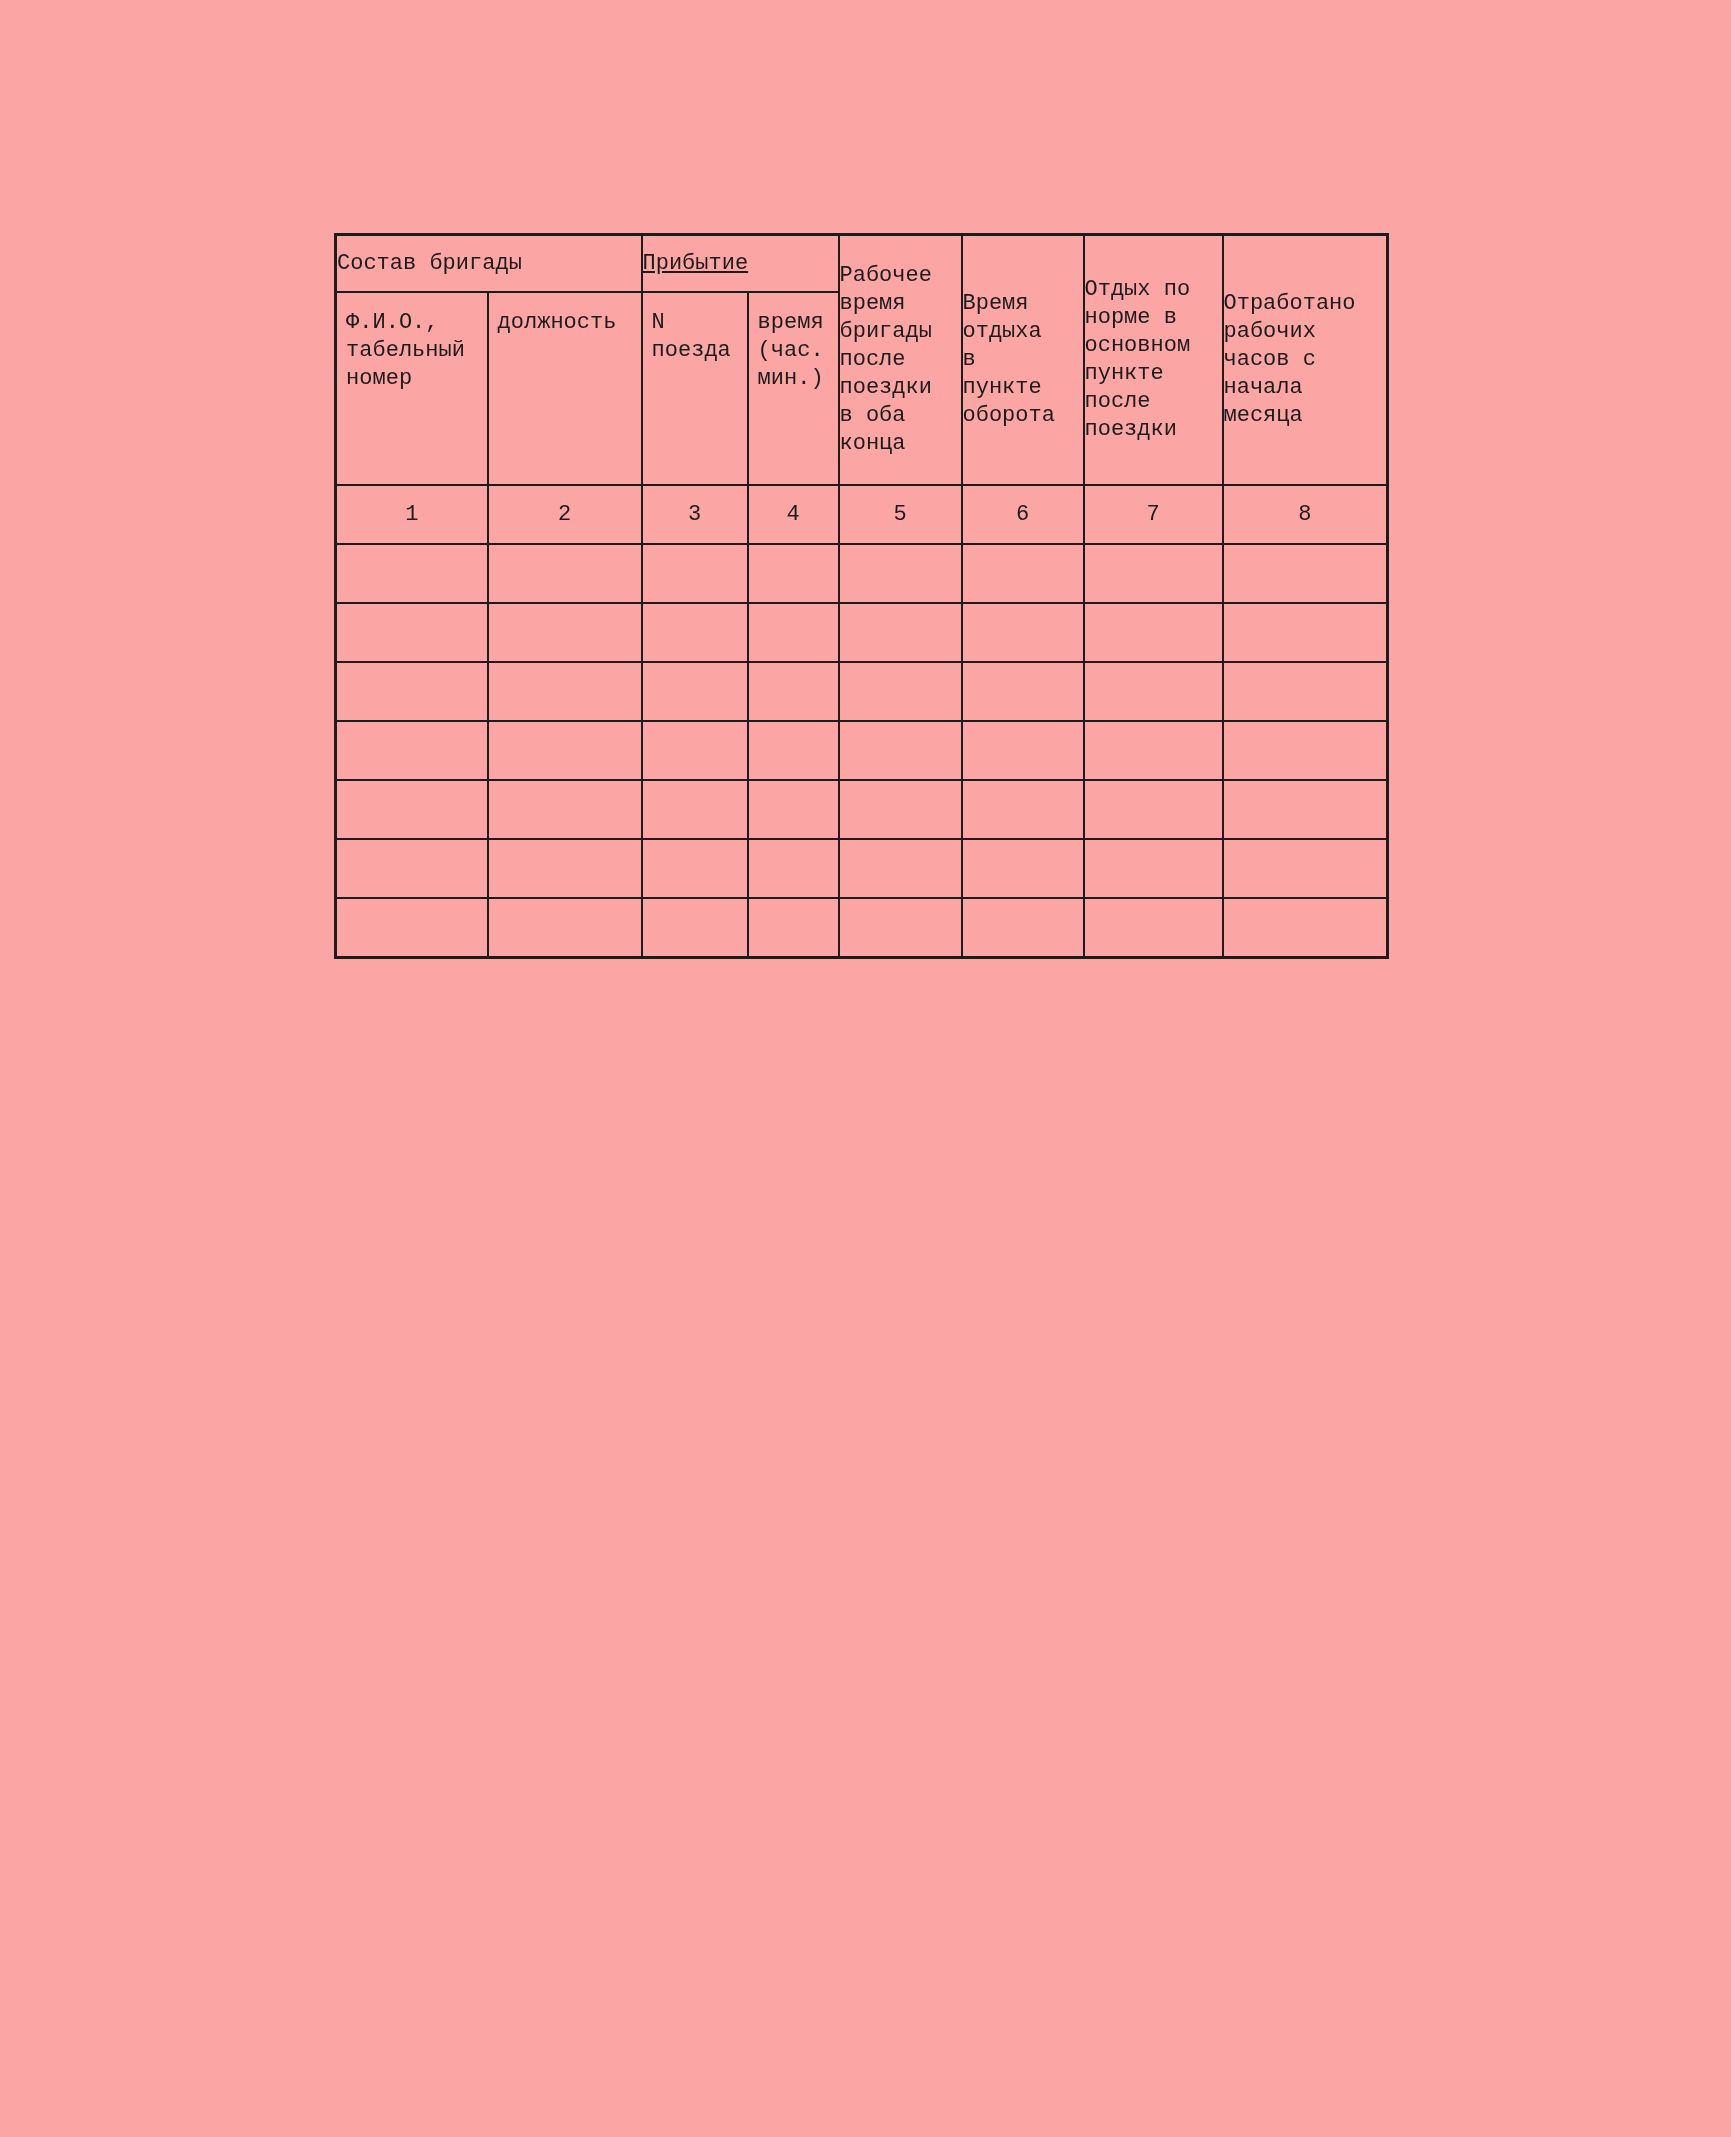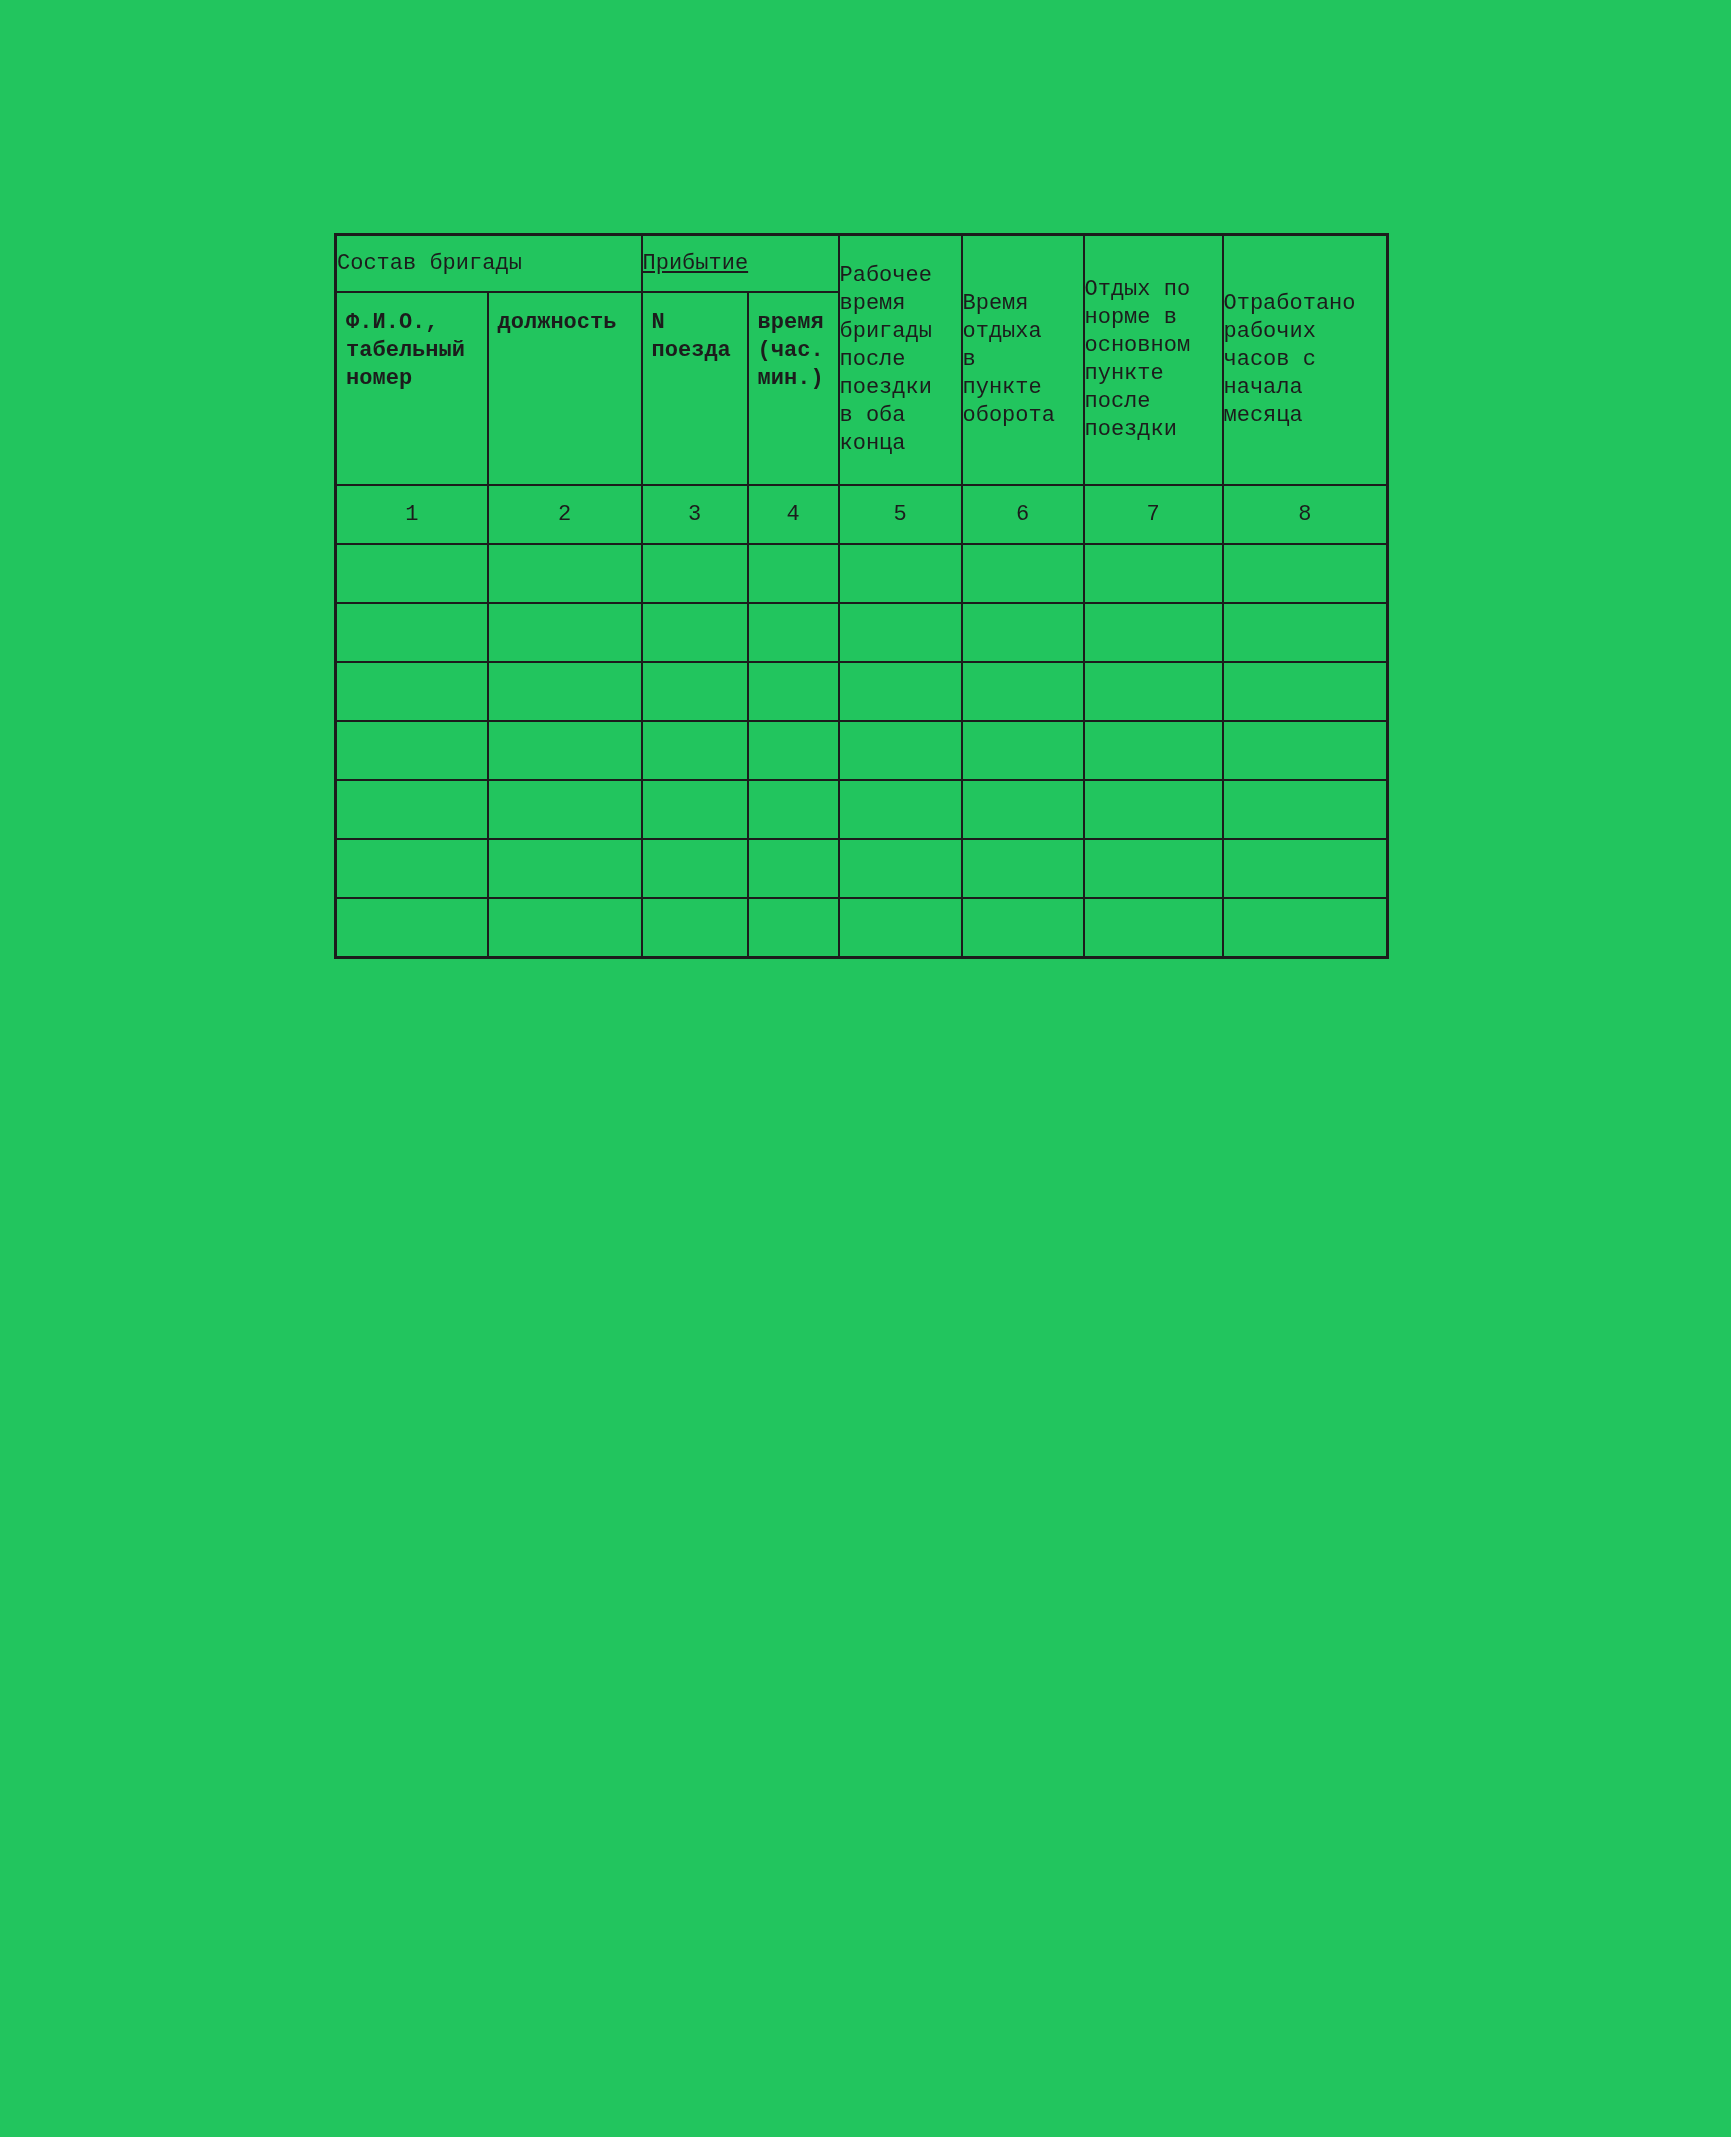--- a/index.html
+++ b/index.html
@@ -10,21 +10,21 @@
     width: 1732px;
     height: 2137px;
     background: #ffffff;
     position: relative;
     font-family: "Liberation Mono", "DejaVu Sans Mono", monospace;
     color: #1c1c1c;
   }
   .doc-page {
     position: absolute;
     inset: 0;
-    background: #22c55e;
+    background: #fca5a5;
   }
   table.form-table {
     position: absolute;
     left: 334px;
     top: 233px;
     width: 1054px;
     border-collapse: collapse;
     table-layout: fixed;
     border: 3.7px solid #1c1c1c;
   }
@@ -48,21 +48,20 @@
   }
   th.cell-sostav { padding-left: 9.1px; }
   th.cell-pribytie { text-align: center; text-decoration: underline; }
   th.span-col {
     vertical-align: top;
     padding: 9.1px 3.7px 0 9.1px;
   }
   tr.sub-row th {
     height: 175px;
     padding: 16.4px 3.7px 0 9.1px;
-    font-weight: bold;
   }
   tr.num-row td {
     height: 57px;
     text-align: center;
     vertical-align: middle;
     white-space: normal;
   }
   tr.data-row td {
     height: 57px;
   }

